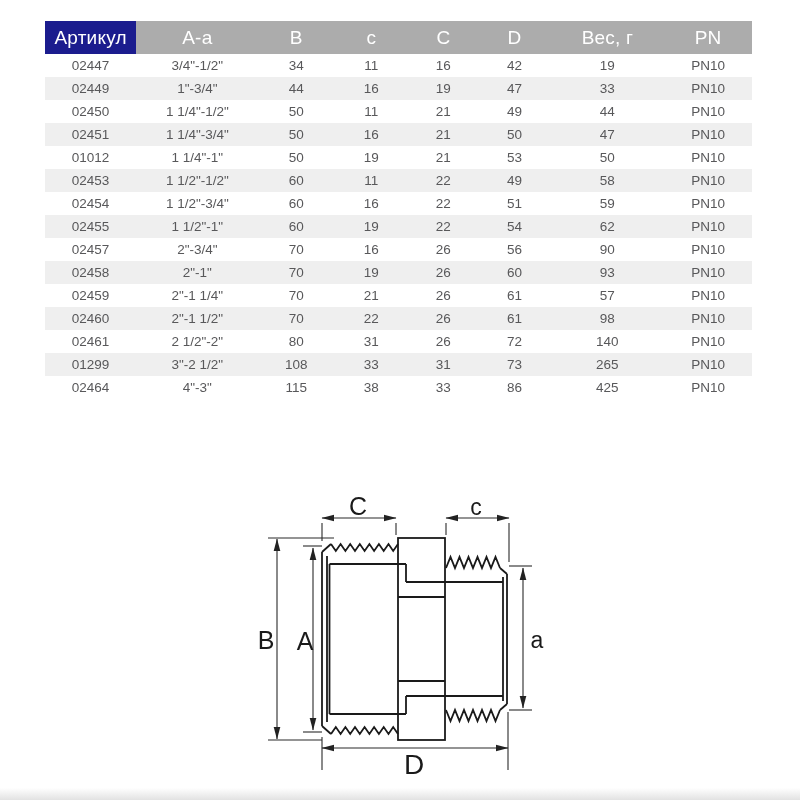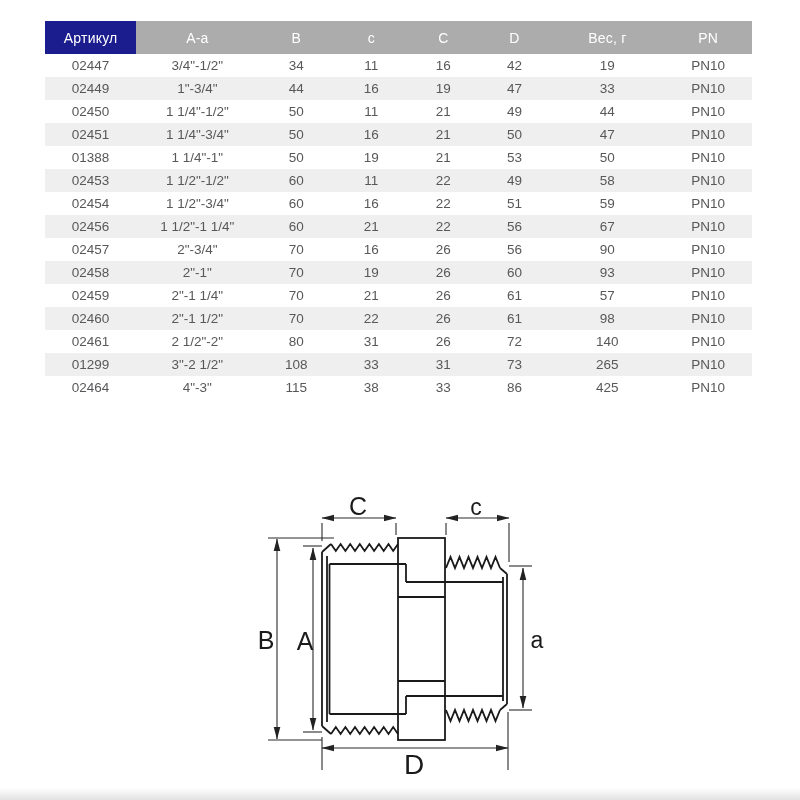--- a/index.html
+++ b/index.html
@@ -15,21 +15,21 @@
     position: absolute;
     left: 45px;
     top: 21px;
     width: 707px;
     border-collapse: collapse;
     table-layout: fixed;
   }
   .spec-table th {
     background: var(--header-bg, #acacac);
     color: var(--header-text, #ffffff);
-    font-size: 14px;
+    font-size: 19px;
     font-weight: 400;
     height: 33px;
     padding: 0;
     text-align: center;
     letter-spacing: 0.2px;
   }
   .spec-table th.th-article {
     background: var(--article-header-bg, #1b1c8e);
   }
   .spec-table td {
@@ -142,21 +142,21 @@
           <td>02451</td>
           <td>1 1/4"-3/4"</td>
           <td>50</td>
           <td>16</td>
           <td>21</td>
           <td>50</td>
           <td>47</td>
           <td>PN10</td>
         </tr>
         <tr>
-          <td>01388</td>
+          <td>01012</td>
           <td>1 1/4"-1"</td>
           <td>50</td>
           <td>19</td>
           <td>21</td>
           <td>53</td>
           <td>50</td>
           <td>PN10</td>
         </tr>
         <tr>
           <td>02453</td>
@@ -172,27 +172,27 @@
           <td>02454</td>
           <td>1 1/2"-3/4"</td>
           <td>60</td>
           <td>16</td>
           <td>22</td>
           <td>51</td>
           <td>59</td>
           <td>PN10</td>
         </tr>
         <tr>
-          <td>02456</td>
-          <td>1 1/2"-1 1/4"</td>
+          <td>02455</td>
+          <td>1 1/2"-1"</td>
           <td>60</td>
-          <td>21</td>
+          <td>19</td>
           <td>22</td>
-          <td>56</td>
-          <td>67</td>
+          <td>54</td>
+          <td>62</td>
           <td>PN10</td>
         </tr>
         <tr>
           <td>02457</td>
           <td>2"-3/4"</td>
           <td>70</td>
           <td>16</td>
           <td>26</td>
           <td>56</td>
           <td>90</td>

